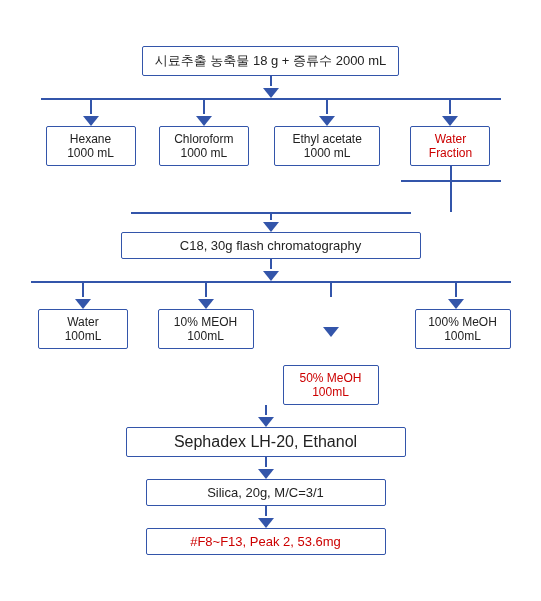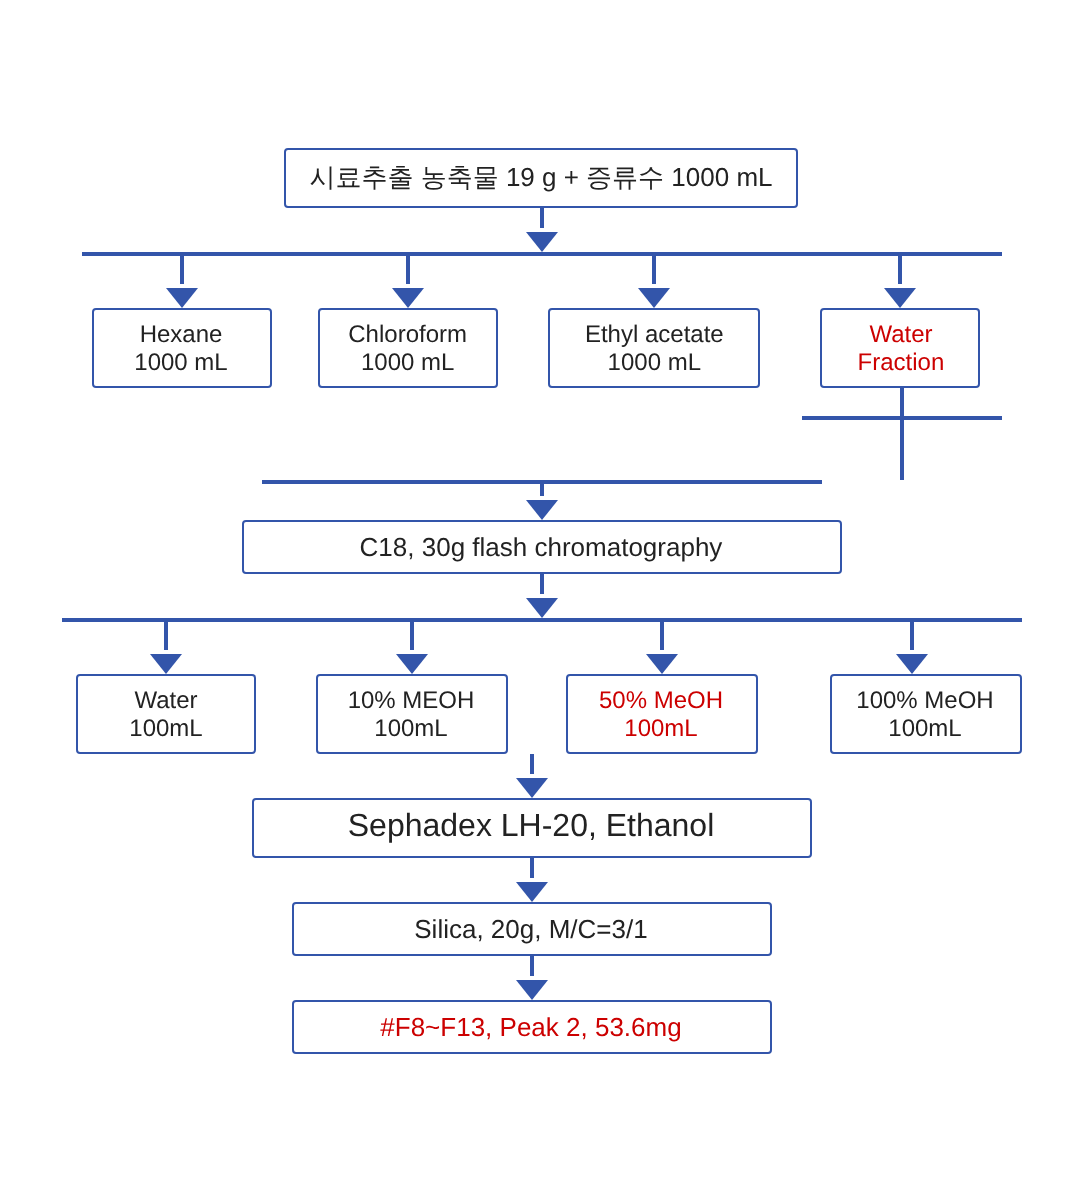--- a/index.html
+++ b/index.html
@@ -60,21 +60,21 @@
       display: flex;
       flex-direction: column;
       align-items: center;
     }
   </style>
 </head>
 <body>
 
 <div class="diagram">
 
-  <div class="box" style="font-size:13px;">시료추출 농축물 19 g + 증류수 1000 mL</div>
+  <div class="box" style="font-size:13px;">시료추출 농축물 18 g + 증류수 2000 mL</div>
 
   <div class="arrow-unit">
     <div class="arrow-line" style="height:10px;"></div>
     <div class="arrow-down"></div>
   </div>
 
   <div style="width:460px; position:relative; display:flex; flex-direction:column; align-items:flex-start;">
 
     <div style="position:relative; width:460px; height:2px; display:flex; align-items:center;">
       <div style="width:100%; height:2px; background:#3355aa;"></div>
@@ -163,21 +163,21 @@
         <div class="arrow-down"></div>
         <div class="box" style="font-size:12px; width:90px;">Water<br>100mL</div>
       </div>
 
       <div class="branch-col" style="width:110px; align-items:center;">
         <div class="v-line" style="height:14px;"></div>
         <div class="arrow-down"></div>
         <div class="box" style="font-size:12px; width:96px;">10% MEOH<br>100mL</div>
       </div>
 
-      <div class="branch-col" style="width:110px; align-items:center;">
+      <div class="branch-col" style="width:110px; align-items:center;gap:28px;">
         <div class="v-line" style="height:14px;"></div>
         <div class="arrow-down"></div>
         <div class="box red-text" style="font-size:12px; width:96px;">50% MeOH<br>100mL</div>
       </div>
 
       <div class="branch-col" style="width:110px; align-items:flex-end;">
         <div class="v-line" style="height:14px;"></div>
         <div class="arrow-down"></div>
         <div class="box" style="font-size:12px; width:96px;">100% MeOH<br>100mL</div>
       </div>

